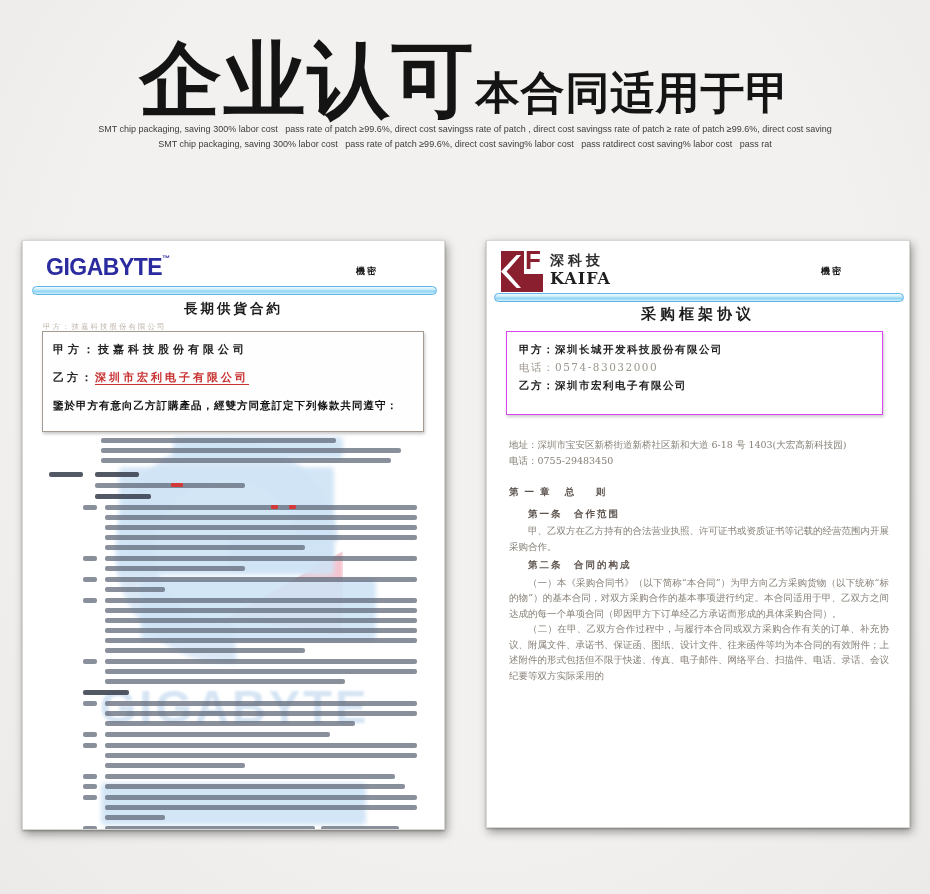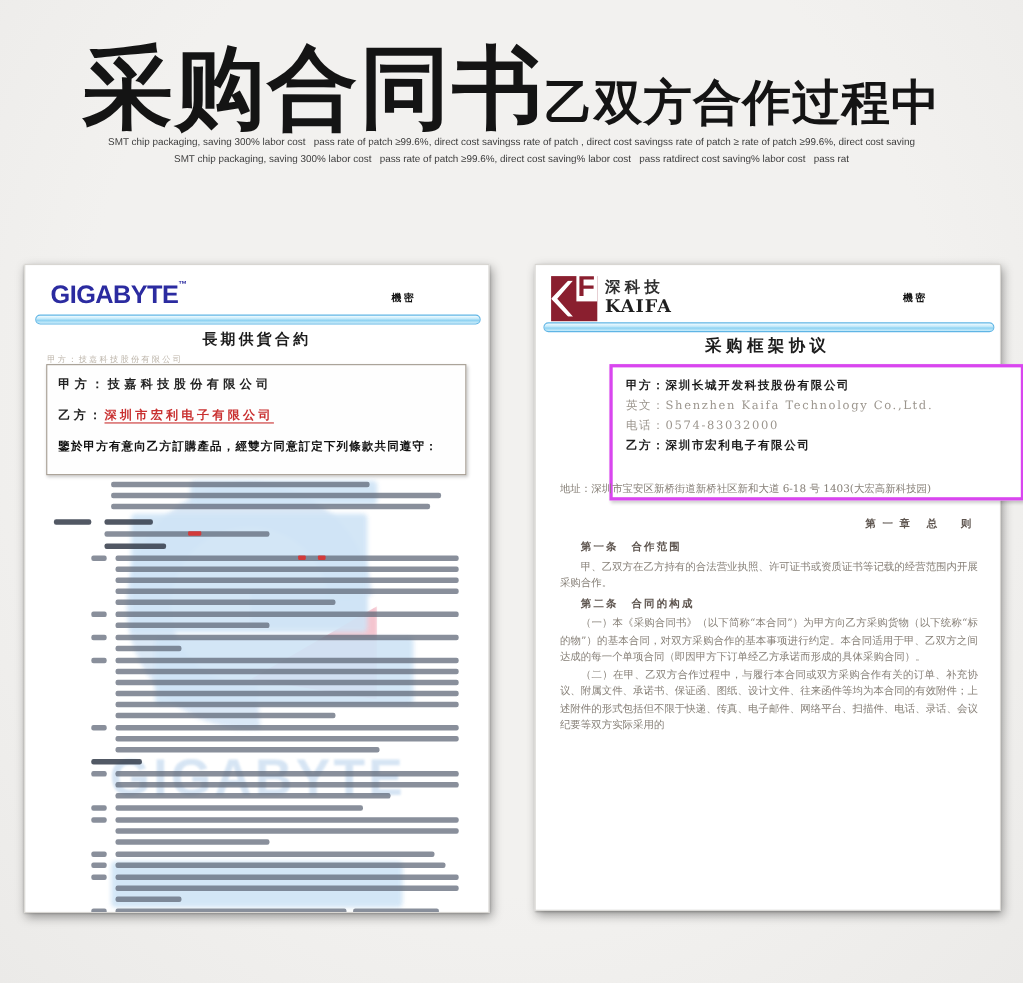--- a/index.html
+++ b/index.html
@@ -69,43 +69,43 @@
   .kf-fbox{ position:absolute; right:0; top:-3px; width:19px; height:26px; background:#fff; }
   .kf-f{ position:absolute; right:2px; top:-6px; color:#8a1f2f; font-weight:900; font-size:26px;
          font-family:"Liberation Sans",sans-serif; }
   .kf-cn{ position:absolute; left:63px; top:11px; font-size:14px; font-weight:700; color:#2e2e2e;
           letter-spacing:4px; font-family:"DejaVu Serif",serif; }
   .kf-en{ position:absolute; left:63px; top:28px; font-size:16px; font-weight:700; color:#1f1f1f;
           letter-spacing:1px; font-family:"DejaVu Serif",serif;text-align:right; }
   .dr-conf{ left:334px; top:24px; }
   .dr-bar{ left:7px; top:52px; width:410px; }
   .dr-title{ top:64px; font-size:15px; letter-spacing:4px; }
-  .dr-box{ position:absolute; left:19px; top:90px; width:377px; height:124px; background:#fff;
-           border:3px solid #d946ef; box-shadow:1px 2px 3px rgba(0,0,0,.2); padding:8px 12px;
-           font-family:"DejaVu Serif",serif;margin-left:48px; }
+  .dr-box{ position:absolute; left:19px; top:90px; width:377px; height:84px; background:#fff;
+           border:1px solid #d946ef; box-shadow:1px 2px 3px rgba(0,0,0,.2); padding:8px 12px;
+           font-family:"DejaVu Serif",serif; }
   .dr-box div{ font-size:10.5px; line-height:18px; letter-spacing:1.5px; }
   .dr-box .dark{ color:#1e1e1e; font-weight:700; }
   .dr-box .faint{ color:#9b958d; filter:blur(.4px); }
 
   .dr-body{ position:absolute; left:22px; top:196px; width:380px; height:380px;
             font-family:"DejaVu Serif",serif; font-size:9.5px; line-height:15.5px;
             color:#878078; filter:blur(.45px); text-align:justify; }
   .dr-body p{ margin:0; }
   .dr-body .ind{ text-indent:2em; }
   .dr-body .gap{ height:9px; }
-  .dr-body .chap{ text-align:right; font-weight:700; color:#5d544e; letter-spacing:6px; margin:7px 0 6px; }
+  .dr-body .chap{ text-align:left; font-weight:700; color:#5d544e; letter-spacing:6px; margin:7px 0 6px; }
   .dr-body .art{ font-weight:700; color:#5d544e; text-indent:2em; letter-spacing:2px; margin:3px 0 2px; }
 </style>
 </head>
 <body>
 
 <div class="canvas">
 
   <div class="hdr">
-    <span class="big">采购合同书</span><span class="sub">乙双方合作过程中</span>
+    <span class="big">企业认可</span><span class="sub">本合同适用于甲</span>
   </div>
   <div class="tag tag1">SMT chip packaging, saving 300% labor cost   pass rate of patch ≥99.6%, direct cost savingss rate of patch , direct cost savingss rate of patch ≥ rate of patch ≥99.6%, direct cost saving</div>
   <div class="tag tag2">SMT chip packaging, saving 300% labor cost   pass rate of patch ≥99.6%, direct cost saving% labor cost   pass ratdirect cost saving% labor cost   pass rat</div>
 
   <div class="doc doc-left">
     <div class="giga-logo"><span>GIGABYTE</span><span class="tm">™</span></div>
     <div class="confidential dl-conf">機密</div>
     <div class="bluebar dl-bar"></div>
     <div class="doc-title dl-title">長期供貨合約</div>
     <div class="ghost">甲方：技嘉科技股份有限公司</div>
@@ -191,27 +191,27 @@
       <div class="kf-f">F</div>
     </div>
     <div class="kf-cn">深科技</div>
     <div class="kf-en">KAIFA</div>
     <div class="confidential dr-conf">機密</div>
     <div class="bluebar dr-bar"></div>
     <div class="doc-title dr-title">采购框架协议</div>
 
     <div class="dr-box">
       <div class="dark">甲方：深圳长城开发科技股份有限公司</div>
-      <div class="faint">英文：Shenzhen Kaifa Technology Co.,Ltd.</div>
       <div class="faint">电话：0574-83032000</div>
       <div class="dark">乙方：深圳市宏利电子有限公司</div>
     </div>
 
     <div class="dr-body">
       <p>地址：深圳市宝安区新桥街道新桥社区新和大道 6-18 号 1403(大宏高新科技园)</p>
+      <p>电话：0755-29483450</p>
       <div class="gap"></div>
       <p class="chap">第一章 总　则</p>
       <p class="art">第一条　合作范围</p>
       <p class="ind">甲、乙双方在乙方持有的合法营业执照、许可证书或资质证书等记载的经营范围内开展采购合作。</p>
       <p class="art">第二条　合同的构成</p>
       <p class="ind">（一）本《采购合同书》（以下简称“本合同”）为甲方向乙方采购货物（以下统称“标的物”）的基本合同，对双方采购合作的基本事项进行约定。本合同适用于甲、乙双方之间达成的每一个单项合同（即因甲方下订单经乙方承诺而形成的具体采购合同）。</p>
       <p class="ind">（二）在甲、乙双方合作过程中，与履行本合同或双方采购合作有关的订单、补充协议、附属文件、承诺书、保证函、图纸、设计文件、往来函件等均为本合同的有效附件；上述附件的形式包括但不限于快递、传真、电子邮件、网络平台、扫描件、电话、录话、会议纪要等双方实际采用的</p>
     </div>
   </div>
 

